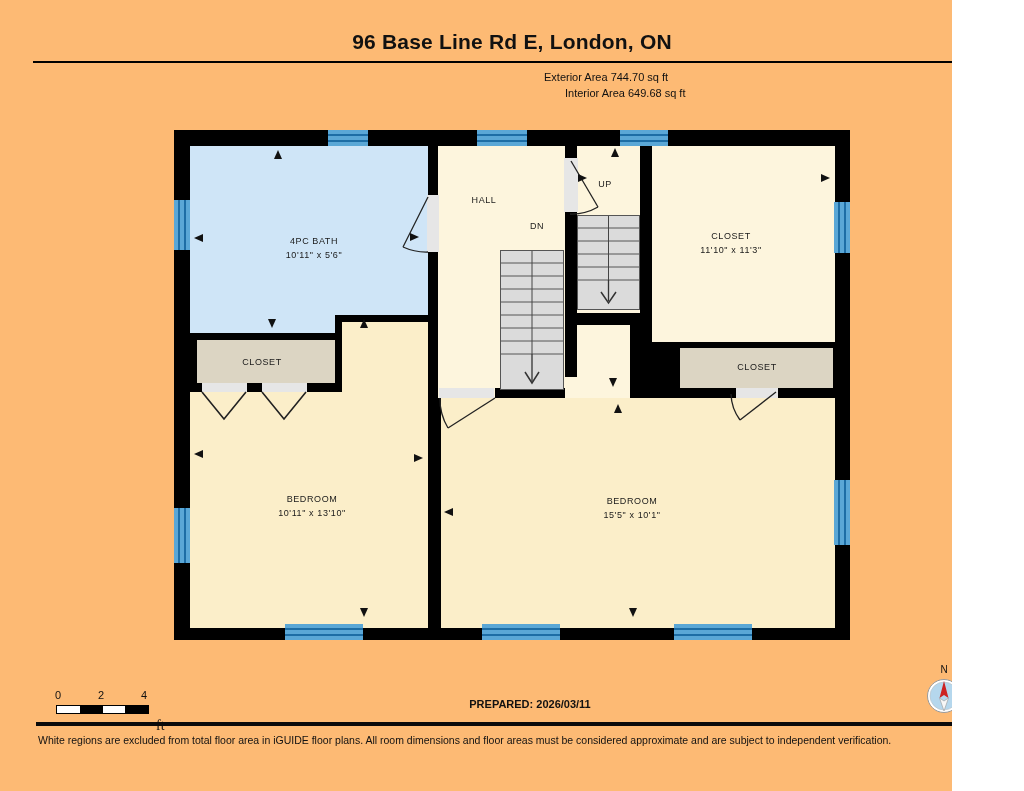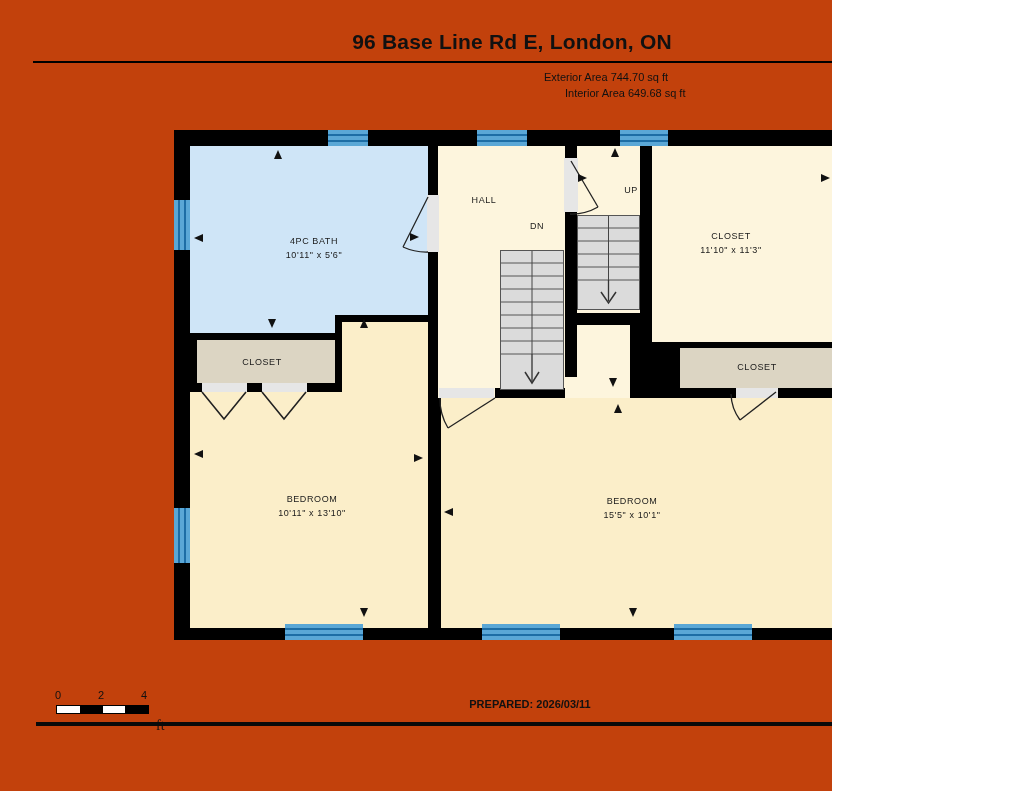--- a/index.html
+++ b/index.html
@@ -1,16 +1,16 @@
 <!DOCTYPE html>
 <html style="--wall: #000000; --bath: #cfe5f7; --room: #fdf5dd; --bedroom: #fbeec9; --closet: #dcd5c3; --window: #5aa7d6; --window_line: #1d6da5; --stairs: #dbdbdb; --door: #e6e6e6; --compass_red: #cc2222; --compass_fill: #b5d7ed;"><head>
 <meta charset="utf-8">
 <style>
   html,body{margin:0;padding:0;background:#fff;}
-  .page{position:relative;width:832px;height:791px;background:#c2410c;overflow:hidden;
+  .page{position:relative;width:952px;height:791px;background:#fdba74;overflow:hidden;
         font-family:"Liberation Sans",sans-serif;color:#111;}
   .abs{position:absolute;}
 
   
   .title{left:0;top:30px;width:1024px;text-align:center;font-size:21px;font-weight:bold;letter-spacing:.2px;}
   .hrule{left:33px;top:61px;width:958px;height:2px;background:#000;}
   .floorlbl{left:0;top:71px;width:511px;text-align:right;font-size:11px;font-weight:bold;}
   .area1{left:524px;top:71px;font-size:11px;padding-left:20px;}
   .area2{left:524px;top:87px;font-size:11px;margin-left:41px;}
 
@@ -149,21 +149,21 @@
     <span class="ar down" style="left:455px;top:478px;"></span>
 
     <div class="rlabel" style="left:140px;top:105px;">
       <div>4PC BATH</div>
       <div>10'11" x 5'6"</div>
     </div>
     <div class="rlabel" style="left:310px;top:64px;">
       <div>HALL</div>
     </div>
     <div class="rlabel" style="left:363px;top:90px;">DN</div>
-    <div class="rlabel" style="left:431px;top:54px;margin-left:26px;">UP</div>
+    <div class="rlabel" style="left:431px;top:48px;">UP</div>
     <div class="rlabel" style="left:557px;top:100px;">
       <div>CLOSET</div>
       <div>11'10" x 11'3"</div>
     </div>
     <div class="rlabel" style="left:88px;top:226px;">CLOSET</div>
     <div class="rlabel" style="left:583px;top:231px;">CLOSET</div>
     <div class="rlabel" style="left:138px;top:363px;">
       <div>BEDROOM</div>
       <div>10'11" x 13'10"</div>
     </div>
@@ -190,14 +190,15 @@
 
   <svg class="abs" style="left:924px;top:660px;" width="40" height="58" viewBox="0 0 40 58">
     <text x="20" y="13" text-anchor="middle" font-size="10" font-family="Liberation Sans, sans-serif" fill="#111">N</text>
     <circle cx="20" cy="36" r="16.5" fill="#fff" stroke="#9a9a9a" stroke-width="1"></circle>
     <circle cx="20" cy="36" r="14" fill="var(--compass_fill)" stroke="#bbb" stroke-width="0.5"></circle>
     <polygon points="20,21 24.5,38 20,35 15.5,38" fill="var(--compass_red)"></polygon>
     <polygon points="20,51 24.5,38 20,41 15.5,38" fill="#f7f7f7" stroke="#999" stroke-width="0.6"></polygon>
   </svg>
 
   <div class="abs fdivider"></div>
+  <div class="abs disclaimer">White regions are excluded from total floor area in iGUIDE floor plans. All room dimensions and floor areas must be considered approximate and are subject to independent verification.</div>
 
 </div>
 
 </body></html>

